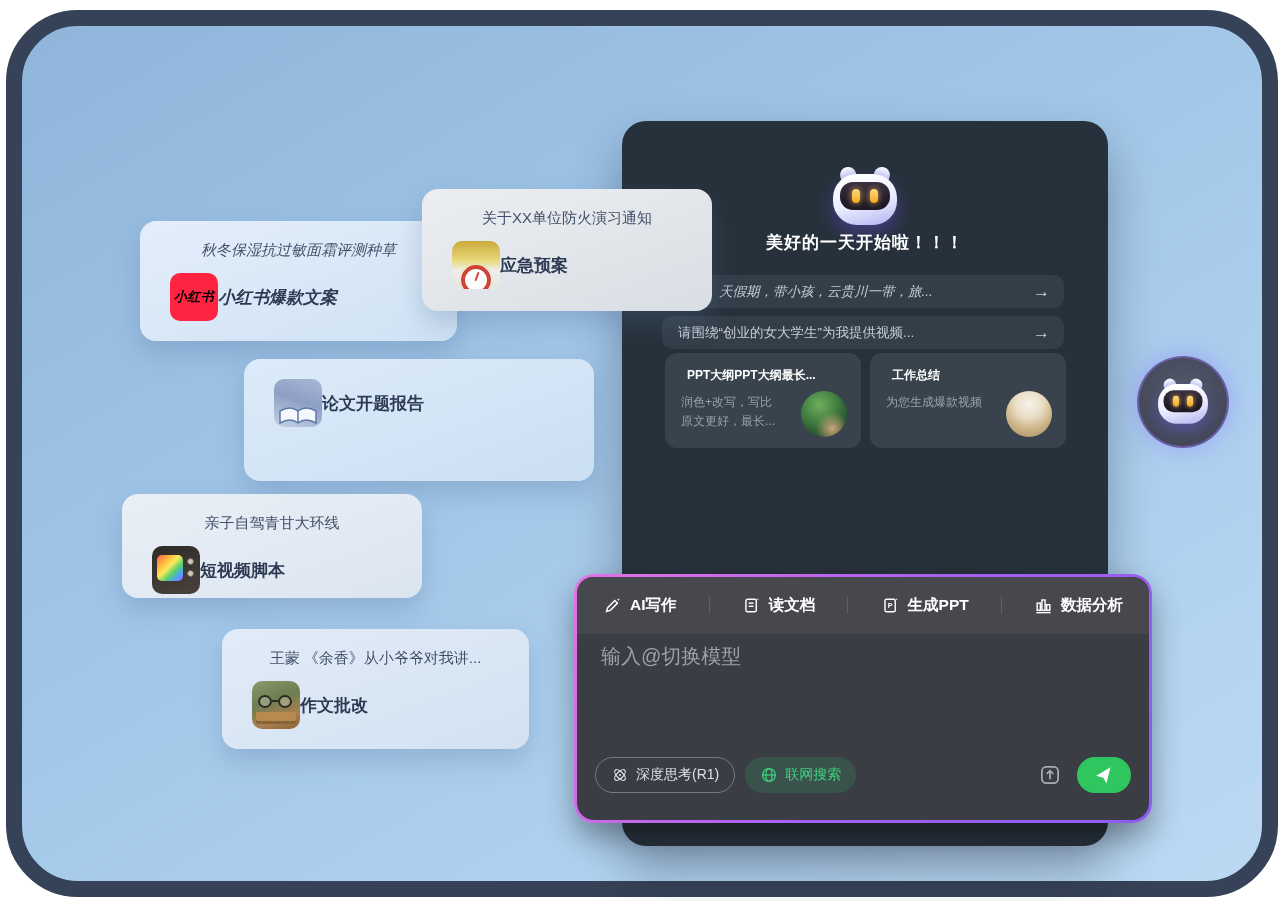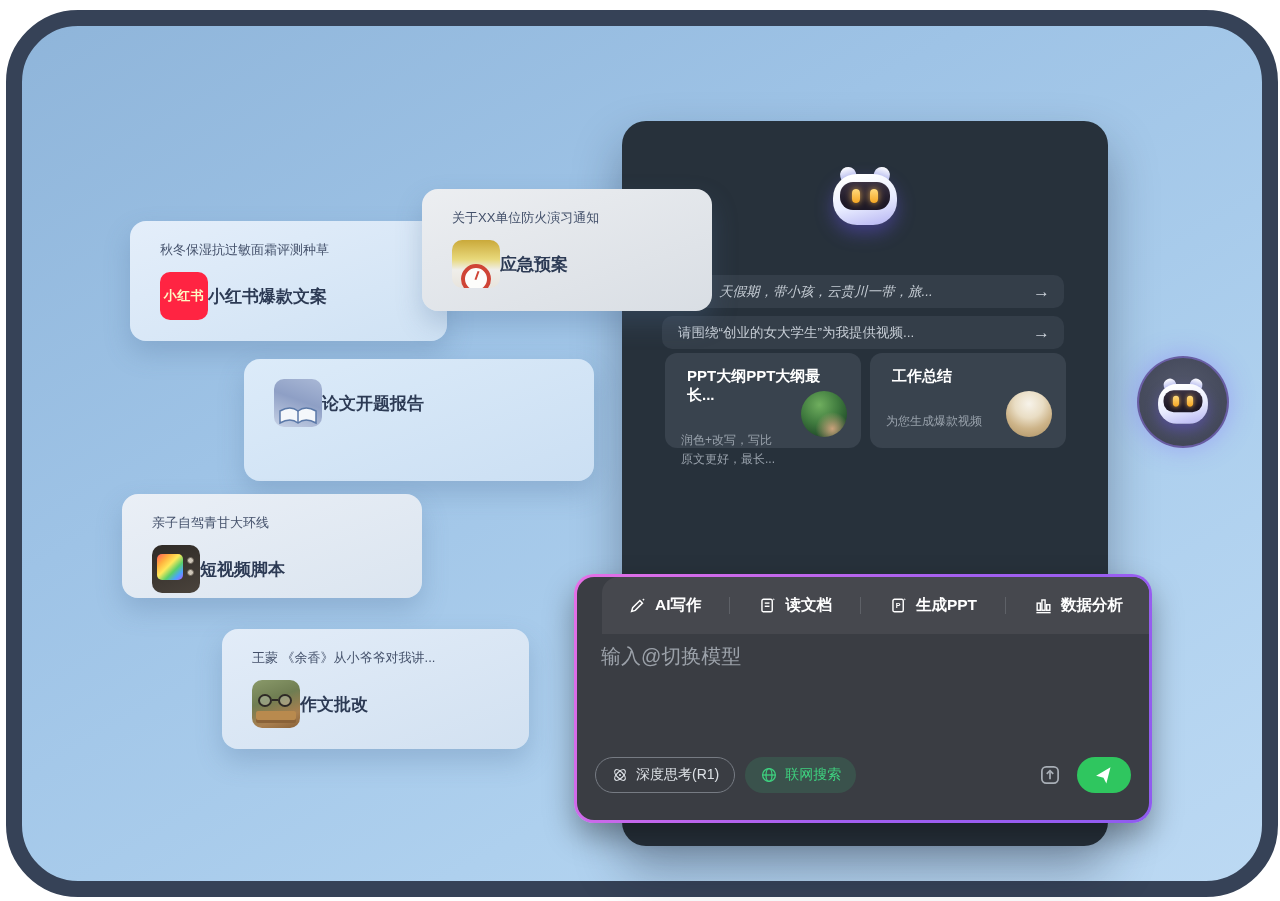--- a/index.html
+++ b/index.html
@@ -42,47 +42,47 @@
              background:#343E49; border-radius:10px; display:flex; align-items:center;
              color:#C6CDD5; font-size:13.5px; cursor:pointer; }
   .sug-row .txt { padding-left:16px; white-space:nowrap; overflow:hidden; }
   .sug-row.first .txt { padding-left:57px; }
   .sug-row .arrow { position:absolute; right:14px; color:#CCD3DA; font-size:17px; }
   .sug-1 { top:154px;font-style:italic; } .sug-2 { top:195px; }
 
   .dk-card { position:absolute; top:232px; width:196px; height:95px;
              background:#39434E; border-radius:12px; padding:14px 14px 12px 16px; cursor:pointer; }
   .dk-card.c1 { left:43px; } .dk-card.c2 { left:248px; }
-  .dk-card .t { color:#ffffff; font-size:15px; font-weight:700; margin-bottom:26px;padding-left:6px; }
+  .dk-card .t { color:#ffffff; font-size:12px; font-weight:700; margin-bottom:9px;padding-left:6px; }
   .dk-card .b { color:#98A1AB; font-size:12px; line-height:1.6; }
   .dk-avatar { position:absolute; right:14px; top:38px; width:46px; height:46px; border-radius:50%; }
   .avatar-plant { background:radial-gradient(circle at 68% 82%,#caa27b 0%,rgba(202,162,123,0) 34%),
                   radial-gradient(circle at 40% 30%,#6fae5e 0%,#3f7a3e 45%,#24502c 75%,#1b3a22 100%); }
   .avatar-baby  { background:radial-gradient(circle at 50% 28%,#f7f3ea 0%,#e9ddc4 35%,#cdb489 62%,#a98d5f 100%); }
 
   
   .lt-card { position:absolute; border-radius:16px; z-index:30; padding:20px 30px;
              box-shadow:0 12px 26px rgba(80,110,150,.28); cursor:pointer; }
-  .lt-card .title { font-size:13px; color:#43506A; margin-bottom:13px; white-space:nowrap; }
+  .lt-card .title { font-size:15px; color:#43506A; margin-bottom:13px; white-space:nowrap;text-align:center; }
   .lt-card .row { display:flex; align-items:center; }
   .lt-card .label { font-size:17px; font-weight:700; color:#2C3A54; }
-  .card-a { left:108px; top:195px; width:317px; height:120px;
-            background:linear-gradient(160deg,#e4eefa,#cfe2f4); }
+  .card-a { left:118px; top:195px; width:317px; height:120px;
+            background:linear-gradient(160deg,#e4eefa,#cfe2f4);font-style:italic; }
   .card-b { left:400px; top:163px; width:290px; height:122px;
             background:linear-gradient(160deg,#eceef1,#d9dee4); }
   .card-c { left:222px; top:333px; width:350px; height:122px;
             background:linear-gradient(160deg,#dcebf9,#cbdff3); }
   .card-d { left:100px; top:468px; width:300px; height:104px;
             background:linear-gradient(160deg,#eaeff6,#dbe5f0); }
   .card-e { left:200px; top:603px; width:307px; height:120px;
             background:linear-gradient(160deg,#e2ecf8,#d2e1f1); }
 
   .sq-icon { width:48px; height:48px; border-radius:10px; flex:0 0 48px; position:relative; overflow:hidden; }
   .icon-xhs { background:#FF2442; display:flex; align-items:center; justify-content:center;
-              color:#fef9c3; font-size:13px; font-weight:700; letter-spacing:.5px; }
+              color:#000000; font-size:13px; font-weight:700; letter-spacing:.5px; }
   .icon-clock { background:linear-gradient(180deg,#caa93a 0%,#e8d87a 40%,#efeeea 62%,#e8e4dd 100%); }
   .icon-clock .face { position:absolute; left:50%; bottom:-6px; transform:translateX(-50%);
                       width:30px; height:30px; border-radius:50%;
                       background:#fdfdfb; border:4px solid #cf4436; }
   .icon-clock .h1 { position:absolute; left:50%; bottom:8px; width:2px; height:9px; background:#cf4436; transform:rotate(20deg); }
   .icon-book { background:linear-gradient(200deg,#a9b8d6 0%,#8e9fc5 45%,#c7d2e6 100%); }
   .icon-book svg { position:absolute; left:4px; bottom:2px; }
   .icon-tv { background:linear-gradient(160deg,#2e2a26,#4a433c); }
   .icon-tv .screen { position:absolute; left:5px; top:9px; width:26px; height:26px; border-radius:5px;
                      background:linear-gradient(135deg,#ff5a5a 0%,#ffb13d 25%,#ffe95a 45%,#5ad06b 65%,#4aa3ff 82%,#b05aff 100%); }
@@ -98,21 +98,21 @@
   .icon-glasses .bridge { position:absolute; top:19px; left:20px; width:6px; height:2px; background:#2e2a26; }
 
   
   .composer { position:absolute; left:552px; top:548px; width:578px; height:249px; z-index:40;
               border-radius:20px; border:3px solid transparent;
               background:linear-gradient(#3A3D43,#3A3D43) padding-box,
                          linear-gradient(120deg,#E670E6 0%,#A35FF0 55%,#8F5BF0 100%) border-box;
               box-shadow:0 14px 30px rgba(0,0,0,.35); }
   .toolbar { position:absolute; left:0; right:0; top:0; height:57px; background:#46484E;
              border-radius:16px 16px 0 0; display:flex; align-items:center;
-             justify-content:space-between; padding:0 26px;margin-left:25px; }
+             justify-content:space-between; padding:0 26px; }
   .tab { display:flex; align-items:center; gap:8px; color:#ffffff;
          font-size:15.5px; font-weight:700; cursor:pointer; }
   .tb-divider { width:1px; height:17px; background:#5E6167; }
   .composer .input-area { position:absolute; left:24px; top:66px; right:24px;
                           color:#9BA1A9; font-size:20px; cursor:text; }
   .composer .bottom { position:absolute; left:18px; right:18px; bottom:26px; height:38px;
                       display:flex; align-items:center; gap:10px; }
   .pill { height:36px; border-radius:18px; display:flex; align-items:center; gap:7px;
           padding:0 15px; font-size:14px; cursor:pointer; }
   .pill.deep { border:1px solid #767B83; color:#DDE1E6; }
@@ -144,20 +144,21 @@
     <div class="panel-mascot mascot">
       <span class="ear l"></span>
       <span class="ear r"></span>
       <span class="head"></span>
       <span class="face">
         <span class="eye"></span>
         <span class="eye"></span>
       </span>
     </div>
 
+    <div class="greeting">美好的一天开始啦！！！</div>
 
     <div class="sug-row sug-1 first">
       <span class="txt">天假期，带小孩，云贵川一带，旅...</span>
       <span class="arrow">→</span>
     </div>
     <div class="sug-row sug-2">
       <span class="txt">请围绕“创业的女大学生”为我提供视频...</span>
       <span class="arrow">→</span>
     </div>
 

